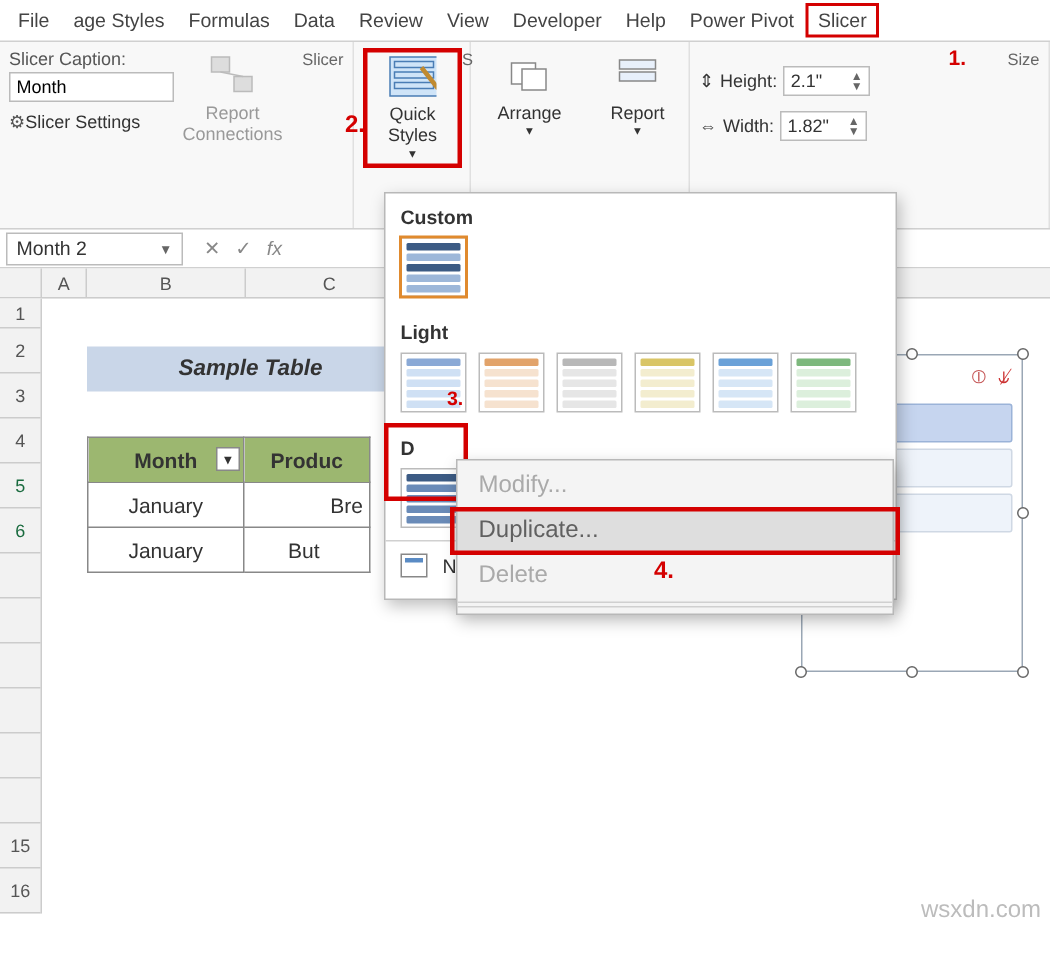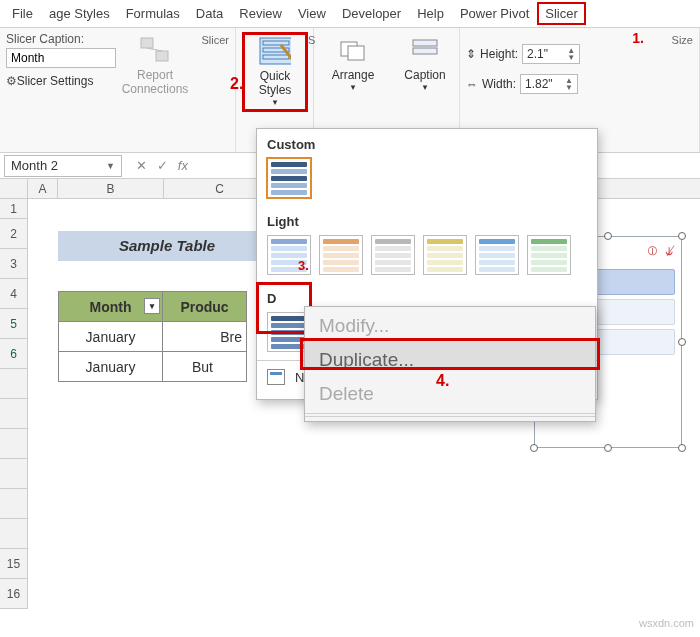--- a/index.html
+++ b/index.html
@@ -78,31 +78,31 @@
 .styles-panel .sect-label { font-weight: bold; font-size: 13px; padding: 8px 10px 4px 10px; }
 .swatches { display: flex; flex-wrap: wrap; gap: 8px; padding: 2px 10px 8px 10px; }
 .swatch { width: 44px; height: 40px; border: 1px solid #bbb; background: #fff; position: relative; overflow: hidden; }
 .swatch .bar { position: absolute; left: 3px; right: 3px; height: 5px; border-radius: 1px; }
 .swatch .b1{top:3px}.swatch .b2{top:10px}.swatch .b3{top:17px}.swatch .b4{top:24px}.swatch .b5{top:31px}
 .swatch.sel { outline: 2px solid #e08a2e; outline-offset: -1px; }
 .ann-3box { border: 3px solid #d40000; position: absolute; left: 256px; top: 282px; width: 56px; height: 52px; z-index: 30; pointer-events:none; }
 .ann-3 { color: #d40000; font-weight: bold; position: absolute; left: 298px; top: 258px; z-index: 31; }
 
 .context-menu { position: absolute; left: 304px; top: 306px; width: 292px; background: #f4f4f4; border: 1px solid #b8b8b8; box-shadow: 2px 4px 10px rgba(0,0,0,0.25); z-index: 40; padding: 2px 0; }
-.context-menu .mi { padding: 6px 14px; font-size: 19px; color: #333; }
+.context-menu .mi { padding: 6px 14px; font-size: 16px; color: #333; }
 .context-menu .mi.disabled { color: #aaa; }
 .context-menu hr { border: none; border-top: 1px solid #d0d0d0; margin: 2px 0; }
 .dup-hl { position: absolute; left: 300px; top: 338px; width: 300px; height: 32px; border: 3px solid #d40000; background: rgba(180,180,180,0.35); z-index: 45; pointer-events:none; }
 .ann-4 { color: #d40000; font-weight: bold; font-size: 16px; position: absolute; left: 436px; top: 372px; z-index: 46; }
 
 .footer-item { border-top: 1px solid #d0d0d0; padding: 8px 10px; display:flex; align-items:center; gap:10px; font-size:13px; }
 .newstyle-icon { width:18px; height:16px; border:1px solid #888; display:inline-block; position:relative; }
 .newstyle-icon::after{content:"";position:absolute;left:2px;right:2px;top:2px;height:3px;background:#5a8bc4;}
 
-.watermark { position: absolute; right: 6px; bottom: 8px; font-size: 11px; color: #bcbcbc; z-index: 60; margin-top: 44px; }
+.watermark { position: absolute; right: 6px; bottom: 21px; font-size: 16px; color: #bcbcbc; z-index: 60; margin-top: 44px; }
 </style>
 </head>
 <body>
 
 <div class="ribbon-tabs">
   <div class="tab">File</div>
   <div class="tab">age Styles</div>
   <div class="tab">Formulas</div>
   <div class="tab">Data</div>
   <div class="tab">Review</div>
@@ -171,21 +171,21 @@
         <span>Arrange</span>
         <span style="font-size:9px">▾</span>
       </div>
       <div class="big-btn enabled">
         <div class="icon-box">
             <svg width="28" height="24">
               <rect x="2" y="2" width="24" height="6" fill="#e8f0fb" stroke="#888"></rect>
               <rect x="2" y="10" width="24" height="6" fill="#e8f0fb" stroke="#888"></rect>
             </svg>
           </div>
-        <span>Caption</span>
+        <span>Report</span>
         <span style="font-size:9px">▾</span>
       </div>
     </div>
     <div class="group-label">&nbsp;</div>
   </div>
 
   <div class="group" style="flex:1">
     <div class="group-body" style="flex-direction:column; gap:2px; padding-top:8px">
       <div class="size-row">
         <span>⇕</span>

